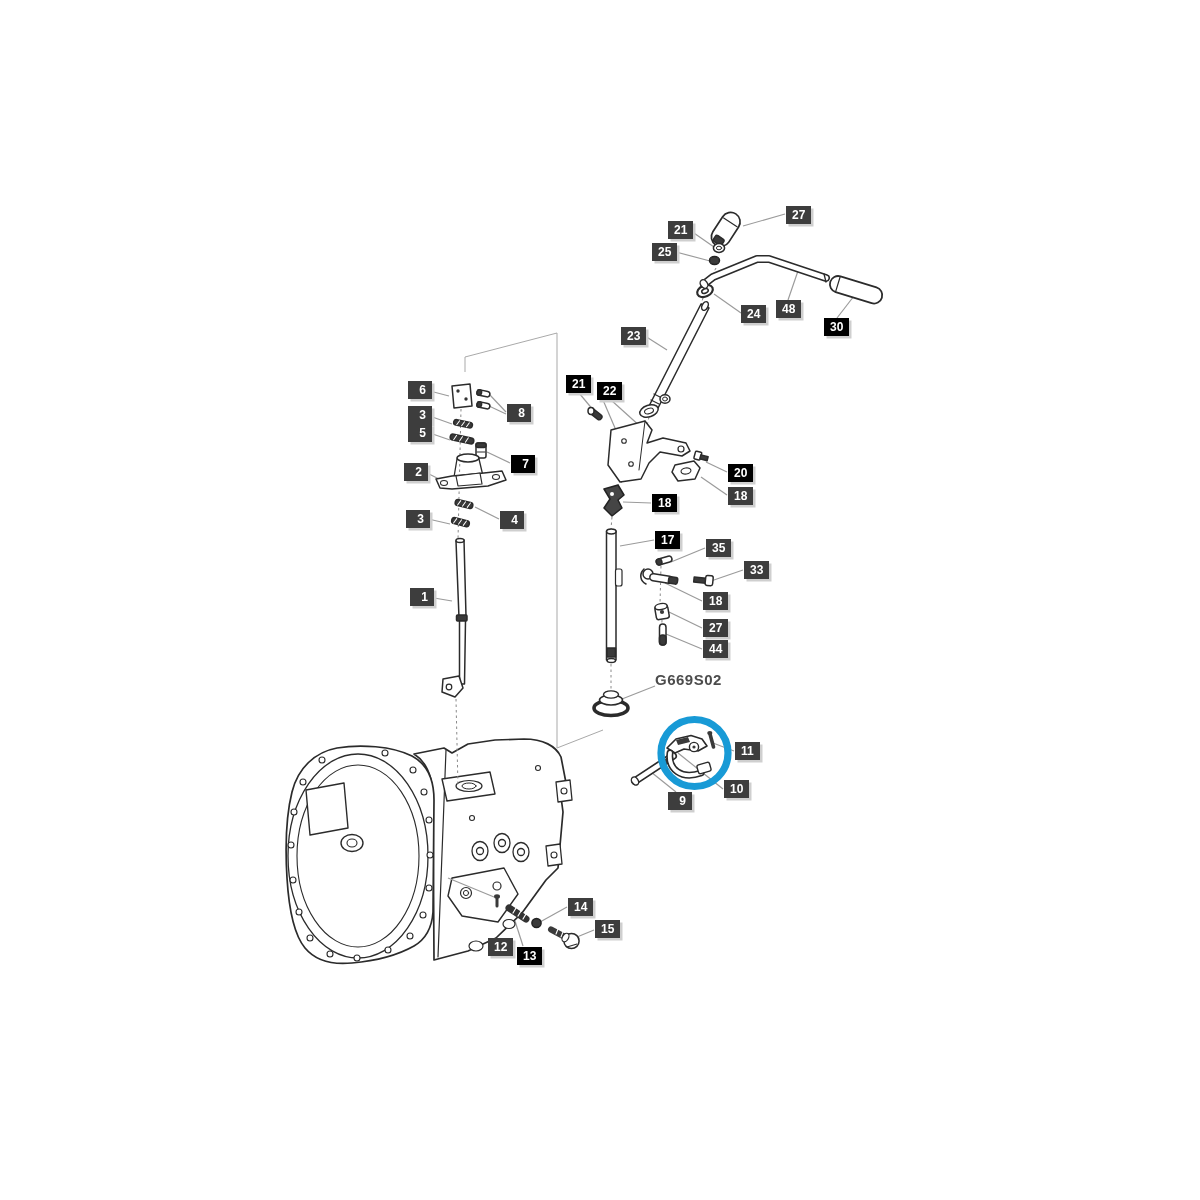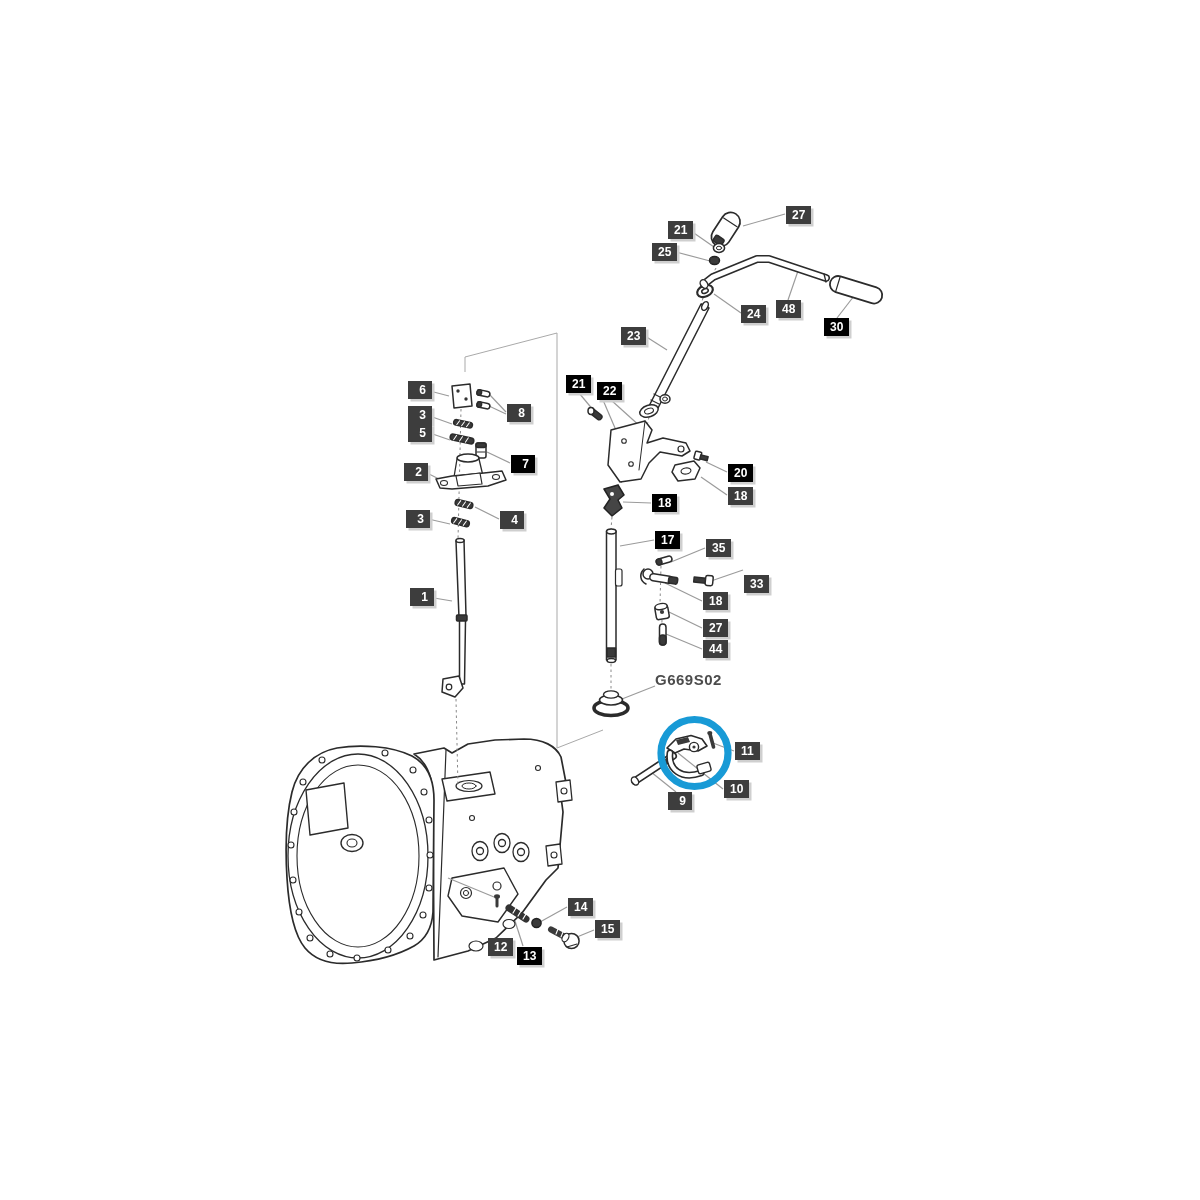--- a/index.html
+++ b/index.html
@@ -392,21 +392,21 @@
   <div class="lbl dark" style="left:786px;top:206px">27</div>
   <div class="lbl dark" style="left:741px;top:305px">24</div>
   <div class="lbl dark" style="left:776px;top:300px">48</div>
   <div class="lbl cyan" style="left:824px;top:318px">30</div>
 
   <div class="lbl cyan" style="left:728px;top:464px">20</div>
   <div class="lbl dark" style="left:728px;top:487px">18</div>
   <div class="lbl cyan" style="left:652px;top:494px">18</div>
   <div class="lbl cyan" style="left:655px;top:531px">17</div>
   <div class="lbl dark" style="left:706px;top:539px">35</div>
-  <div class="lbl dark" style="left:744px;top:575px">33</div>
+  <div class="lbl dark" style="left:744px;top:561px">33</div>
   <div class="lbl dark" style="left:703px;top:592px">18</div>
   <div class="lbl dark" style="left:703px;top:619px">27</div>
   <div class="lbl dark" style="left:703px;top:640px">44</div>
 
   <div class="lbl dark" style="left:735px;top:742px">11</div>
   <div class="lbl dark" style="left:724px;top:780px">10</div>
   <div class="lbl dark" style="left:668px;top:792px">9</div>
 
   <div class="lbl dark" style="left:568px;top:898px">14</div>
   <div class="lbl dark" style="left:595px;top:920px">15</div>

